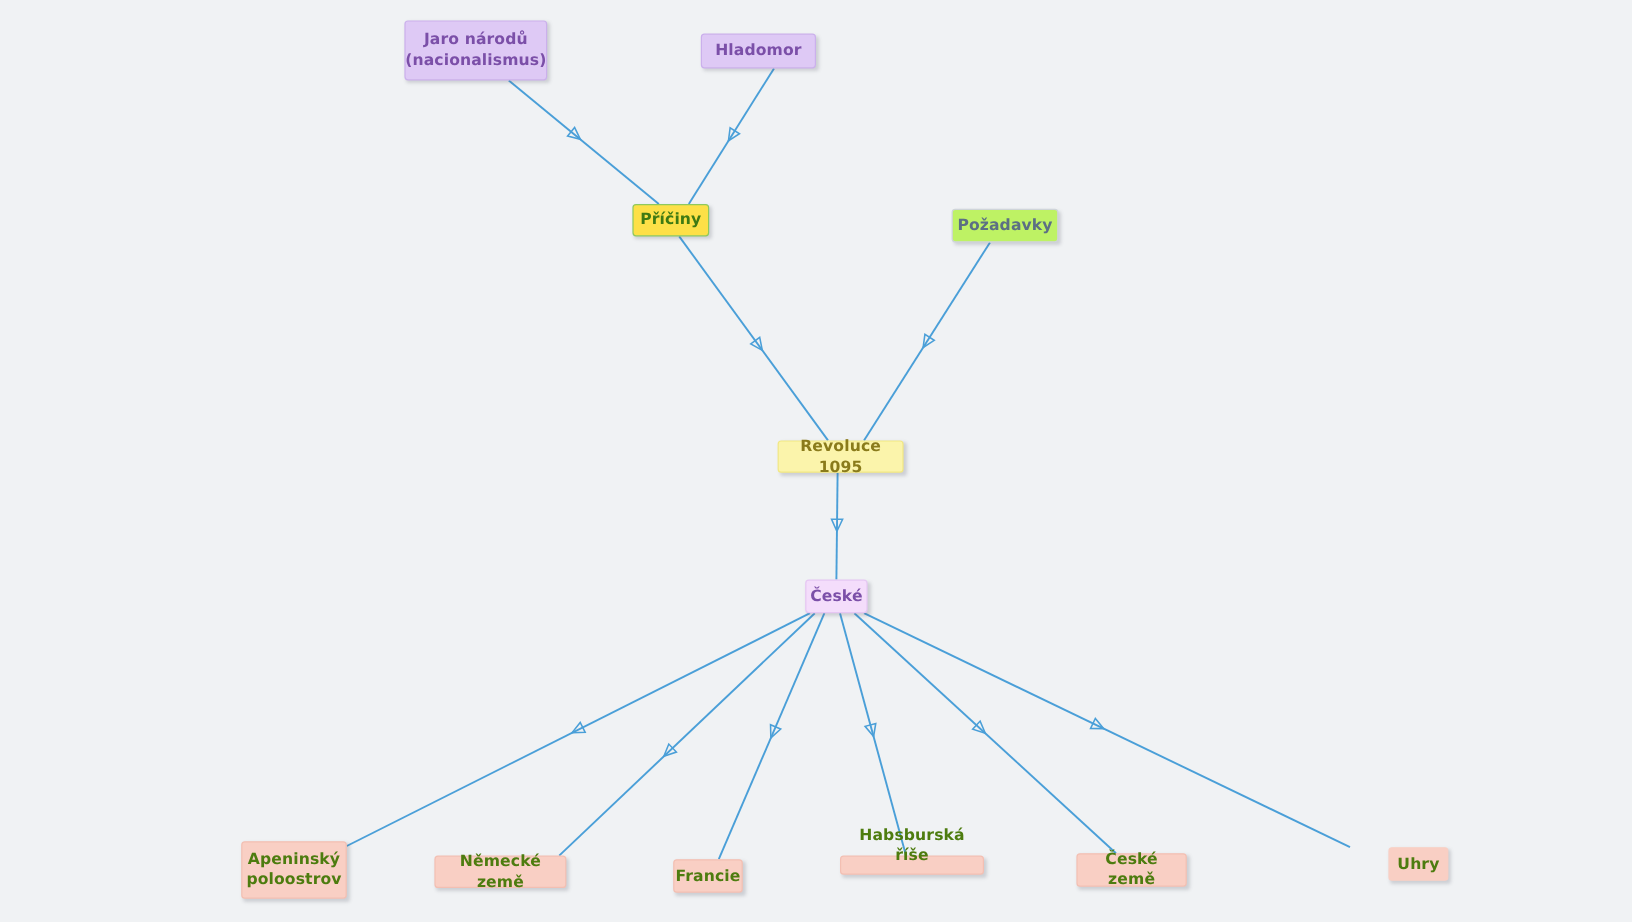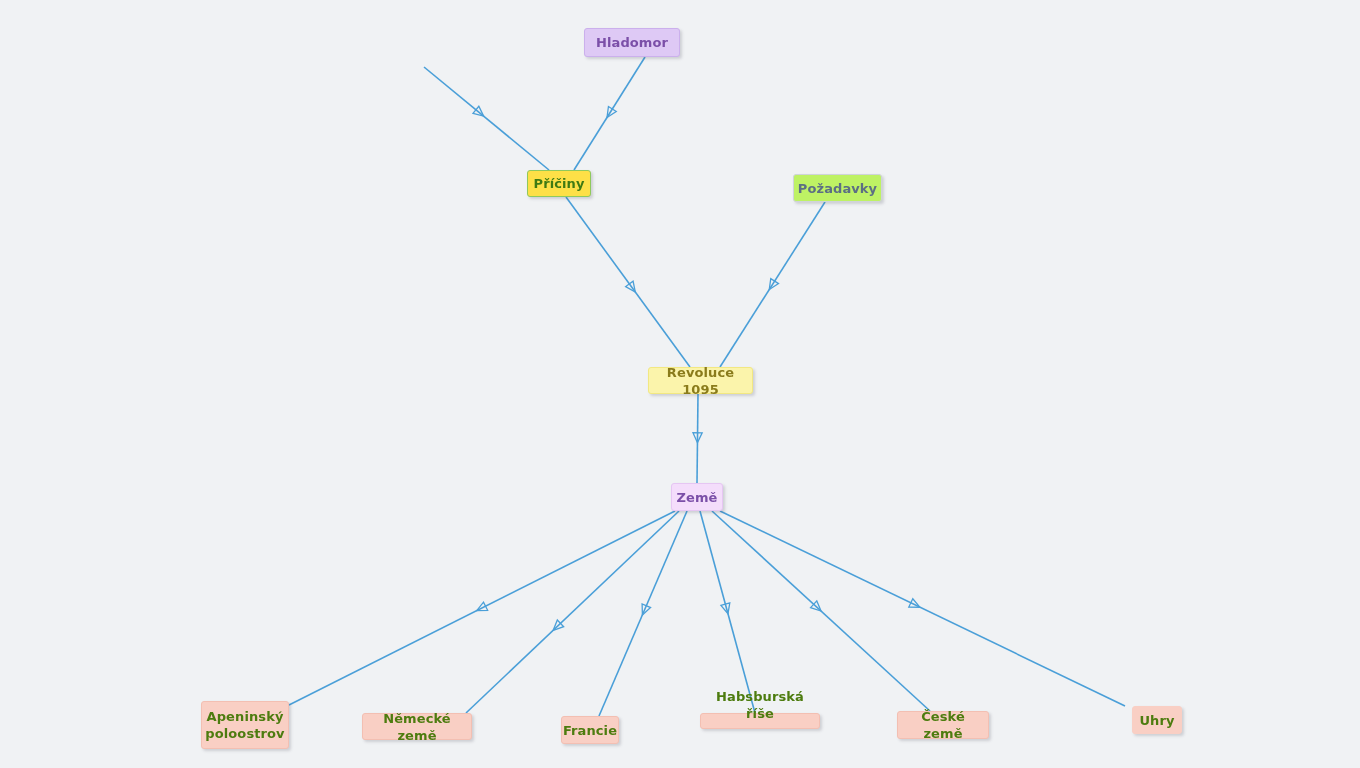--- a/index.html
+++ b/index.html
@@ -123,25 +123,27 @@
       </g>
       <g>
         <line x1="712" y1="511" x2="930" y2="711" stroke="#4a9fd8" stroke-width="1.6"></line>
         <path d="M 6,0 L -4,-4.6 L -4,4.6 Z" transform="translate(816.64,607) rotate(42.53424100500224)" fill="none" stroke="#4a9fd8" stroke-width="1.3" stroke-linejoin="miter"></path>
       </g>
       <g>
         <line x1="720" y1="511" x2="1125" y2="706" stroke="#4a9fd8" stroke-width="1.6"></line>
         <path d="M 6,0 L -4,-4.6 L -4,4.6 Z" transform="translate(914.4,604.6) rotate(25.709953780811265)" fill="none" stroke="#4a9fd8" stroke-width="1.3" stroke-linejoin="miter"></path>
       </g>
     </svg>
+<div class="node purple" style="left: 337px; top: 17px; width: 119px; height: 50px;"><span>Jaro národů
+(nacionalismus)</span></div>
     <div class="node purple" style="left: 584px; top: 28px; width: 96px; height: 29px;"><span>Hladomor</span></div>
     <div class="node green" style="left: 527px; top: 170px; width: 64px; height: 27px;"><span>Příčiny</span></div>
     <div class="node gray" style="left: 793px; top: 174px; width: 89px; height: 28px;"><span>Požadavky</span></div>
     <div class="node yellow" style="left: 648px; top: 367px; width: 105px; height: 27px;"><span>Revoluce 1095</span></div>
-    <div class="node lilac" style="left: 671px; top: 483px; width: 52px; height: 28px;"><span>Země</span></div>
+    <div class="node lilac" style="left: 671px; top: 483px; width: 52px; height: 28px;"><span>České</span></div>
     <div class="node salmon" style="left: 201px; top: 701px; width: 88px; height: 48px;"><span>Apeninský
 poloostrov</span></div>
     <div class="node salmon" style="left: 362px; top: 713px; width: 110px; height: 27px;"><span>Německé země</span></div>
     <div class="node salmon" style="left: 561px; top: 716px; width: 58px; height: 28px;"><span>Francie</span></div>
     <div class="node salmon" style="left: 700px; top: 713px; width: 120px; height: 16px; align-items: flex-end;"><span>Habsburská říše</span></div>
     <div class="node salmon" style="left: 897px; top: 711px; width: 92px; height: 28px;"><span>České země</span></div>
-    <div class="node salmon noborder" style="left: 1132px; top: 706px; width: 50px; height: 28px;"><span>Uhry</span></div>
+    <div class="node salmon noborder" style="left: 1157px; top: 706px; width: 50px; height: 28px;"><span>Uhry</span></div>
   </div>
 
 </body></html>

